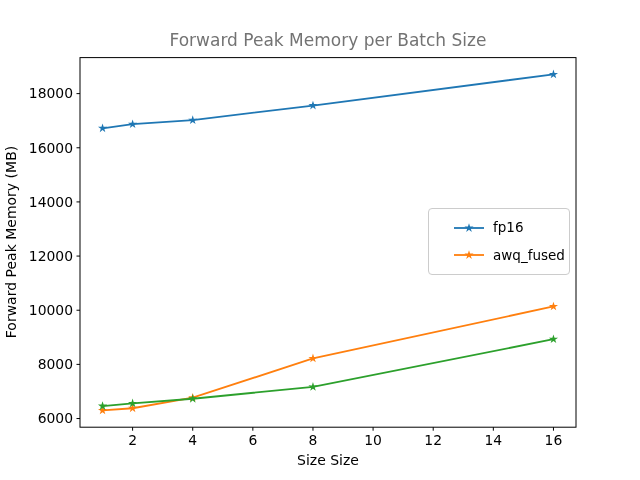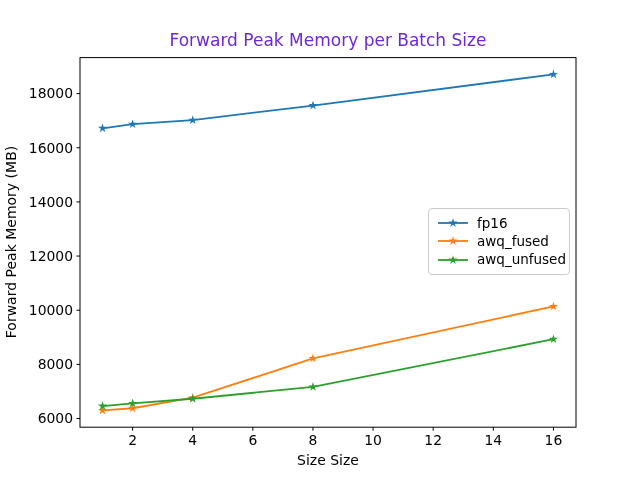--- a/index.html
+++ b/index.html
@@ -11,21 +11,21 @@
     font-family: "DejaVu Sans", sans-serif;
     color: #000000;
     overflow: hidden;
   }
   .figure svg.plot { position: absolute; left: 0; top: 0; }
   .chart-title {
     position: absolute;
     left: 80px; top: 30px; width: 496px;
     text-align: center;
     font-size: 17px;
-    color: #6d28d9;
+    color: #737373;
     white-space: nowrap;
   }
   .xlabel {
     position: absolute;
     left: 80px; top: 452px; width: 496px;
     text-align: center;
     font-size: 14px;
     white-space: nowrap;
   }
   .ylabel {
@@ -36,21 +36,21 @@
     white-space: nowrap;
   }
   .legend {
     position: absolute;
     left: 428px; top: 208px;
     width: 142px; height: 67px;
     box-sizing: border-box;
     background: rgba(255,255,255,0.8);
     border: 1px solid #cccccc;
     border-radius: 4px;
-    padding: 5px 8px;
+    padding: 5px 24px;
     display: flex;
     flex-direction: column;
     justify-content: space-around;
   }
   .legend-item { display: flex; align-items: center; }
   .legend-swatch { width: 32px; height: 14px; flex: 0 0 32px; margin-right: 8px; }
   .legend-label { font-size: 13.5px; line-height: 17px; white-space: nowrap; }
 </style>
 </head>
 <body>
@@ -120,21 +120,14 @@
         </svg>
       <span class="legend-label">fp16</span>
     </div>
     <div class="legend-item">
       <svg class="legend-swatch" viewBox="0 0 32 14">
           <line x1="1" y1="7" x2="31" y2="7" stroke="#ff7f0e" stroke-width="1.8"></line>
           <path d="M16.00,2.20L17.07,5.52L20.57,5.52L17.74,7.57L18.82,10.88L16.00,8.83L13.18,10.88L14.26,7.57L11.43,5.52L14.93,5.52Z" fill="#ff7f0e"></path>
         </svg>
       <span class="legend-label">awq_fused</span>
     </div>
-    <div class="legend-item">
-      <svg class="legend-swatch" viewBox="0 0 32 14">
-          <line x1="1" y1="7" x2="31" y2="7" stroke="#2ca02c" stroke-width="1.8"></line>
-          <path d="M16.00,2.20L17.07,5.52L20.57,5.52L17.74,7.57L18.82,10.88L16.00,8.83L13.18,10.88L14.26,7.57L11.43,5.52L14.93,5.52Z" fill="#2ca02c"></path>
-        </svg>
-      <span class="legend-label">awq_unfused</span>
-    </div>
   </div>
 </div>
 
 </body></html>

